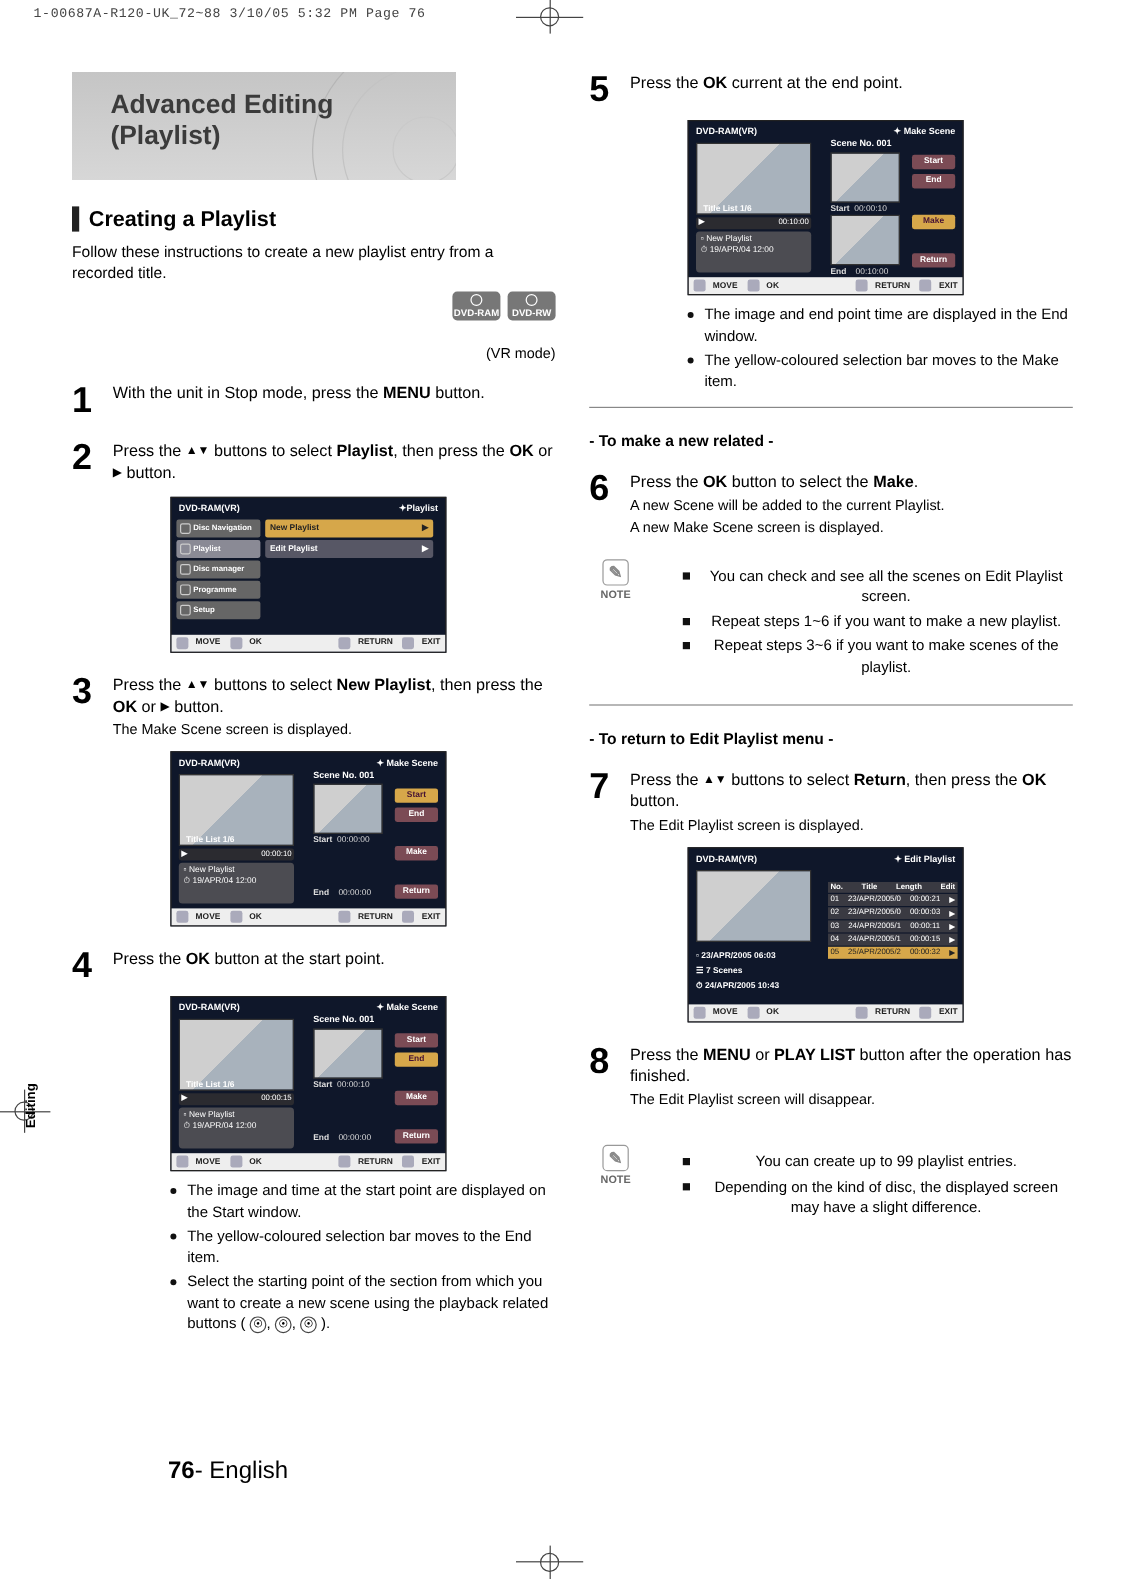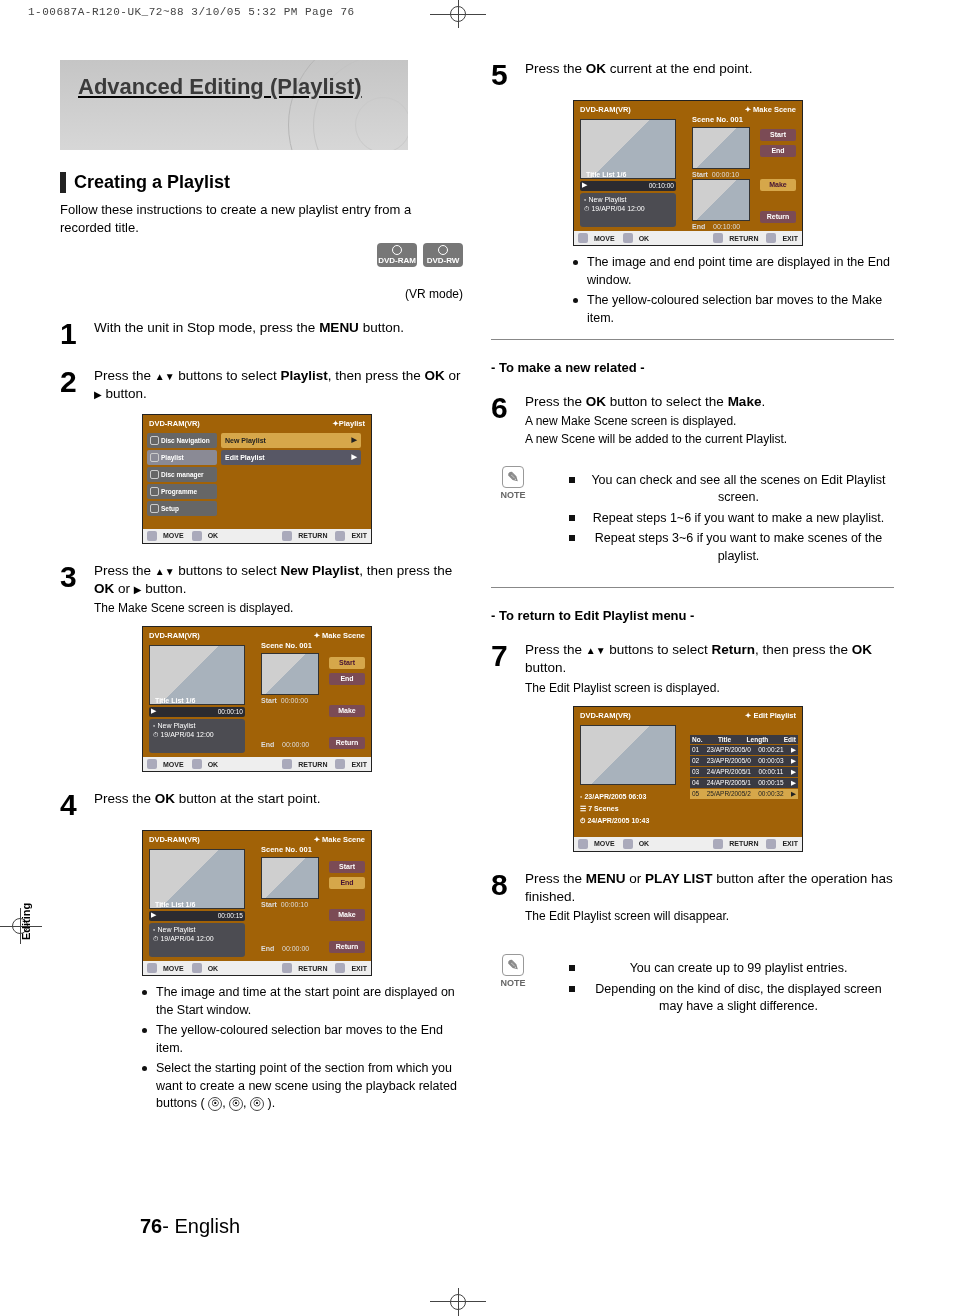--- a/index.html
+++ b/index.html
@@ -39,25 +39,24 @@
     height:1200px;
   }
   .columns {
     display:flex;
     gap:28px;
   }
   .col { width:403px; }
   
   .title-box {
     position:relative;
-    width:348px; height:90px;
+    width:320px; height:90px;
     background: linear-gradient(180deg,#c5c5c5,#d7d7d7);
-    padding:14px 18px;
+    padding:14px 32px;
     overflow:hidden;
-    text-decoration:underline;
   }
   .title-box h1 {
     position:relative;
     font-size:22px;
     font-weight:bold;
     color:#3b3b3b;
     z-index:2;
   }
   .cd-art { position:absolute; right:-70px; top:-30px; width:190px; height:190px; border-radius:50%; border:1px solid #b6b6b6; z-index:1; }
   .cd-art::before { content:""; position:absolute; inset:24px; border-radius:50%; border:1px solid #c3c3c3; }
@@ -73,21 +72,21 @@
   .step { display:flex; margin:18px 0 8px; }
   .step .num { font-size:30px; font-weight:bold; width:34px; line-height:1; }
   .step .body { flex:1; font-size:13.5px; line-height:1.35; }
   .step .body .sub { font-size:12px; margin-top:2px; }
   .step .body b { font-weight:bold; }
 
   .screenshot {
     width:230px; height:146px;
     margin:10px 0 8px 82px;
     border:1px solid #222;
-    background:#a16207;
+    background:#0f172a;
     position:relative;
     font-size:7.5px;
     color:#fff;
   }
   .ss-top { position:absolute; top:4px; left:6px; font-size:7.5px; font-weight:bold; }
   .ss-top-r { position:absolute; top:4px; right:6px; font-size:7.5px; font-weight:bold; }
   .ss-bot { position:absolute; left:0; right:0; bottom:0; height:14px; background:#eee; color:#222; display:flex; align-items:center; font-size:7px; font-weight:bold; }
   .ss-bot span { margin:0 4px; }
   .ss-bot .key { display:inline-block; width:10px; height:10px; background:#aab; border-radius:2px; margin-right:2px; vertical-align:middle; }
   .ss-thumb { position:absolute; left:6px; top:18px; width:96px; height:60px; background:linear-gradient(135deg,#cfcfcf 45%,#a8b2bc 45%); border:1px solid #333; }
@@ -378,22 +377,22 @@
     </ul>
 
     <hr class="sep">
 
     <div class="section-sub">- To make a new related -</div>
 
     <div class="step">
       <div class="num">6</div>
       <div class="body">
         <span>Press the </span><b>OK</b><span> button to select the </span><b>Make</b><span>.</span>
+        <div class="sub">A new Scene will be added to the current Playlist.</div>
         <div class="sub">A new Make Scene screen is displayed.</div>
-        <div class="sub">A new Scene will be added to the current Playlist.</div>
       </div>
     </div>
 
     <div class="note-row">
       <div class="icon-col">
         <div class="pencil-icon"></div>
         <div>NOTE</div>
       </div>
       <div class="note-body">
         <ul class="bullets sm sq">

